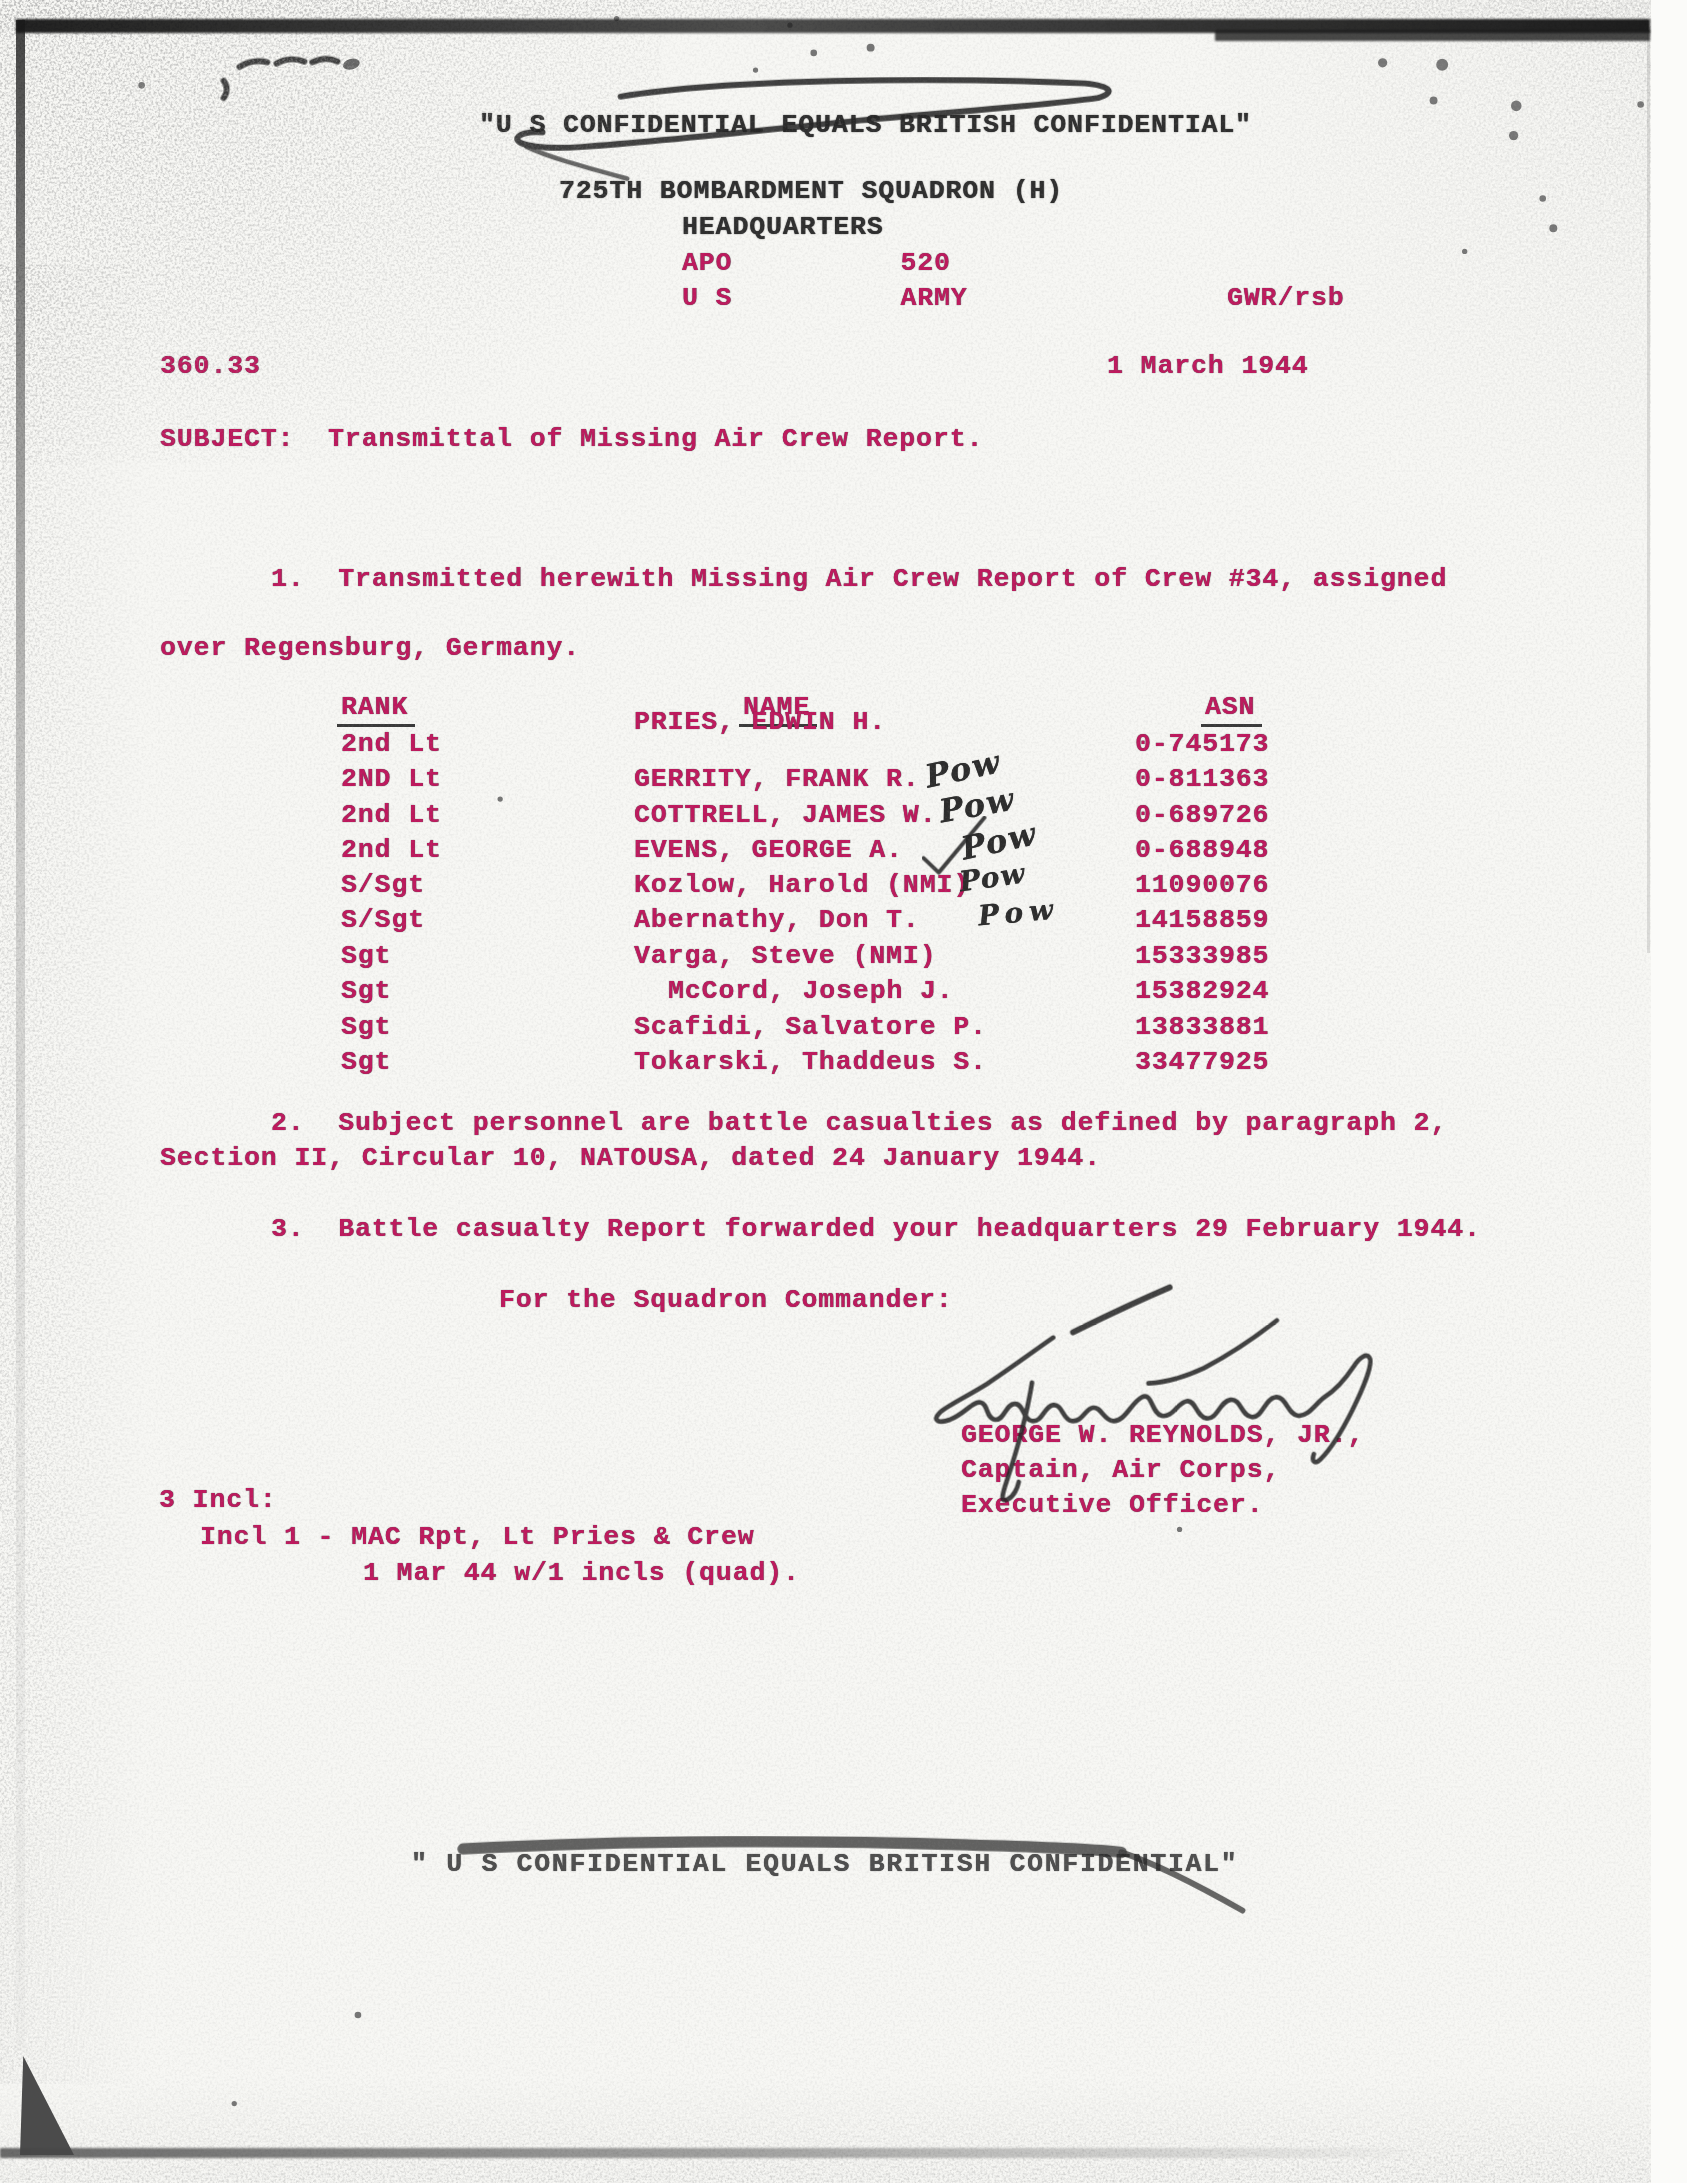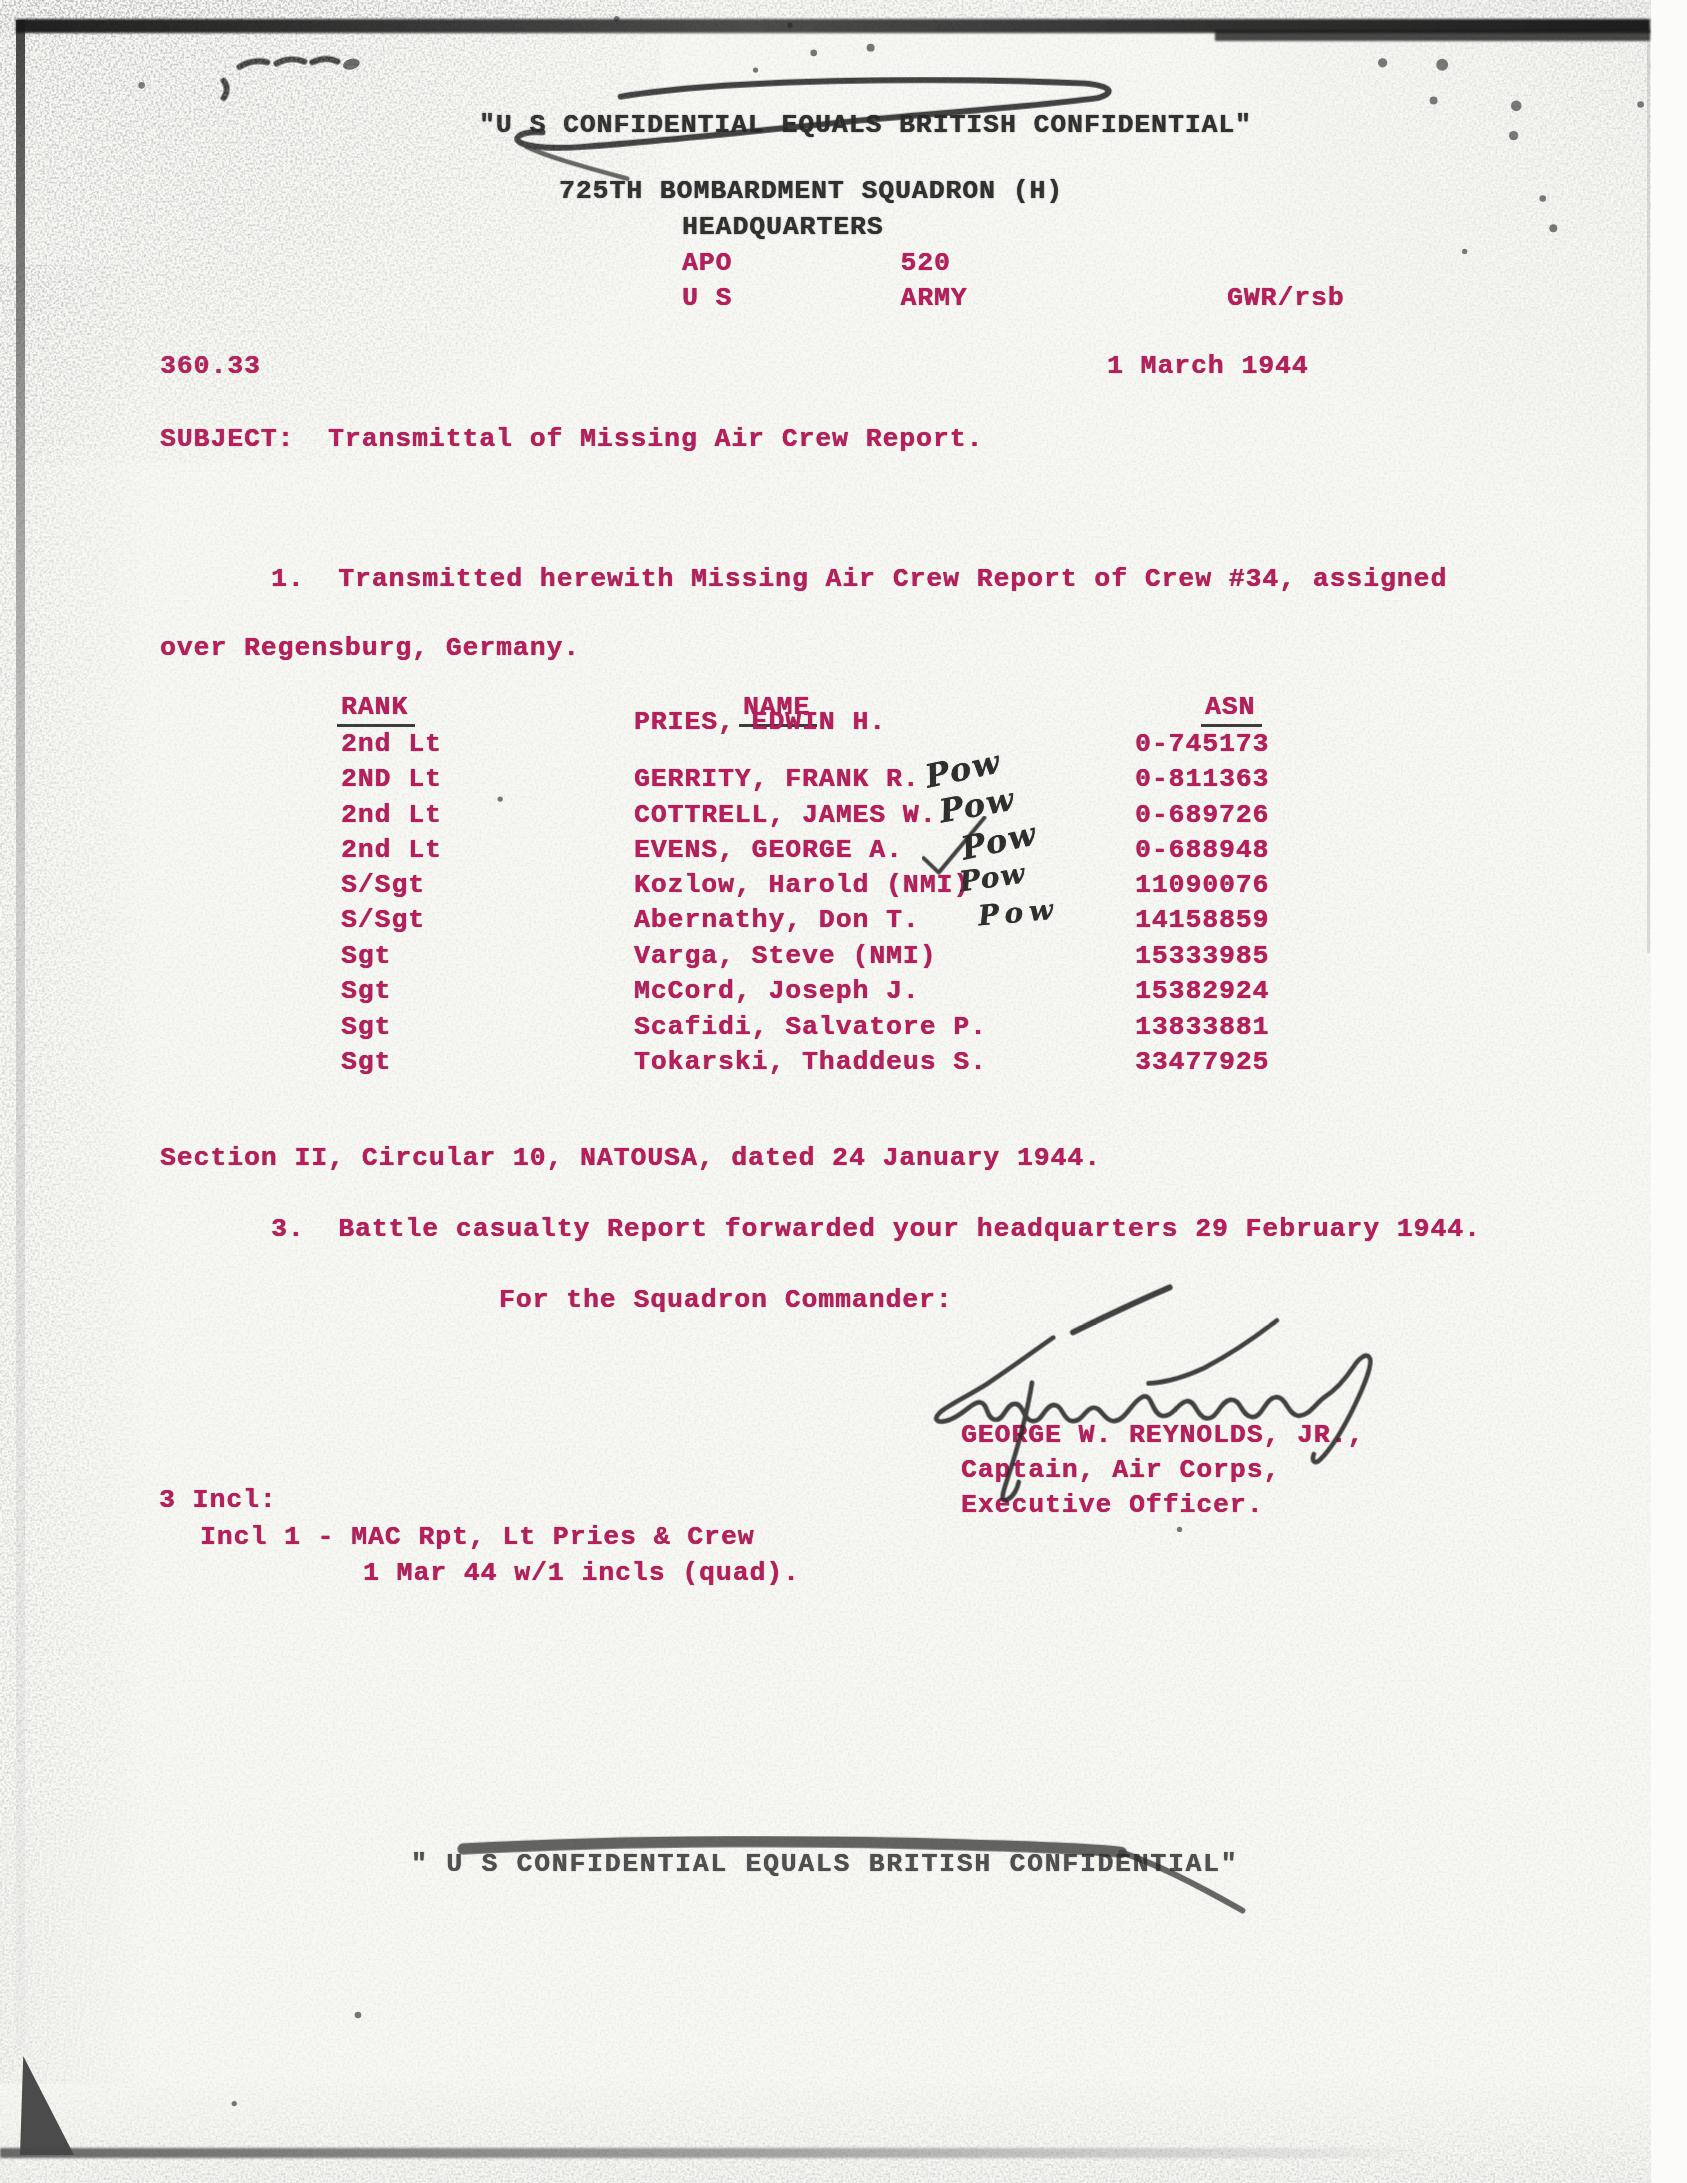--- a/index.html
+++ b/index.html
@@ -77,37 +77,38 @@
 
   <span class="tw z1" style="left:341px;top:906px">S/Sgt</span>
   <span class="tw z1" style="left:634px;top:906px">Abernathy, Don T.</span>
   <span class="tw z1" style="left:1135px;top:906px">14158859</span>
 
   <span class="tw z1" style="left:341px;top:942px">Sgt</span>
   <span class="tw z1" style="left:634px;top:942px">Varga, Steve (NMI)</span>
   <span class="tw z1" style="left:1135px;top:942px">15333985</span>
 
   <span class="tw z1" style="left:341px;top:977px">Sgt</span>
-  <span class="tw z1" style="left:634px;top:977px">McCord, Joseph J.</span>
+  <span class="tw z1" style="left:668px;top:977px">McCord, Joseph J.</span>
   <span class="tw z1" style="left:1135px;top:977px">15382924</span>
 
   <span class="tw z1" style="left:341px;top:1013px">Sgt</span>
   <span class="tw z1" style="left:634px;top:1013px">Scafidi, Salvatore P.</span>
   <span class="tw z1" style="left:1135px;top:1013px">13833881</span>
 
   <span class="tw z1" style="left:341px;top:1048px">Sgt</span>
   <span class="tw z1" style="left:634px;top:1048px">Tokarski, Thaddeus S.</span>
   <span class="tw z1" style="left:1135px;top:1048px">33477925</span>
 
   <span class="hw z2" style="left:925px;top:750px;transform:rotate(-12deg)">Pow</span>
   <span class="hw z2" style="left:939px;top:786px;transform:rotate(-10deg)">Pow</span>
   <span class="hw z2" style="left:961px;top:822px;transform:rotate(-12deg)">Pow</span>
   <span class="hw s z2" style="left:959px;top:861px;transform:rotate(-8deg)">Pow</span>
   <span class="hw s sp z2" style="left:978px;top:896px;transform:rotate(-5deg)">Pow</span>
 
+  <div class="tw z1" style="left:271px;top:1109px">2.  Subject personnel are battle casualties as defined by paragraph 2,</div>
   <div class="tw z1" style="left:160px;top:1144px">Section II, Circular 10, NATOUSA, dated 24 January 1944.</div>
   <div class="tw z1" style="left:271px;top:1215px">3.  Battle casualty Report forwarded your headquarters 29 February 1944.</div>
   <div class="tw z1" style="left:499px;top:1286px">For the Squadron Commander:</div>
 
   <div class="tw z1" style="left:961px;top:1421px">GEORGE W. REYNOLDS, JR.,</div>
   <div class="tw z1" style="left:961px;top:1456px">Captain, Air Corps,</div>
   <div class="tw z1" style="left:961px;top:1491px">Executive Officer.</div>
 
   <div class="tw z1" style="left:159px;top:1486px">3 Incl:</div>
   <div class="tw z1" style="left:200px;top:1523px">Incl 1 - MAC Rpt, Lt Pries &amp; Crew</div>

